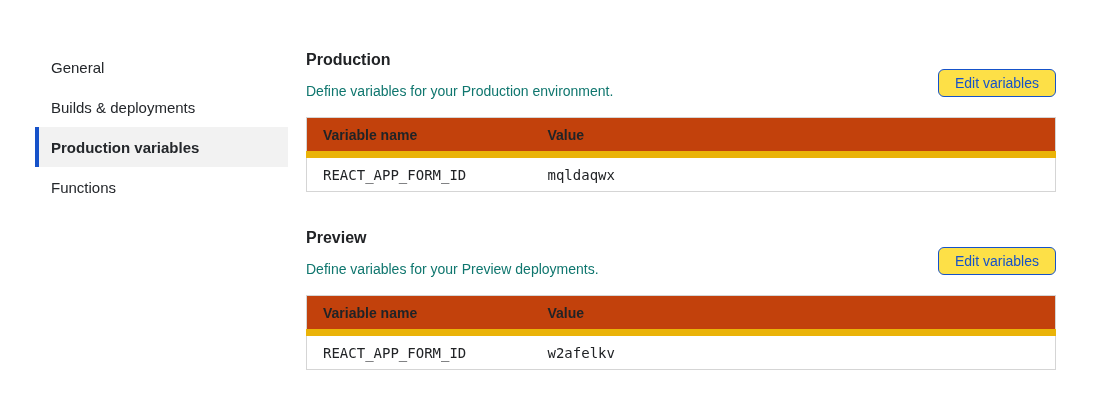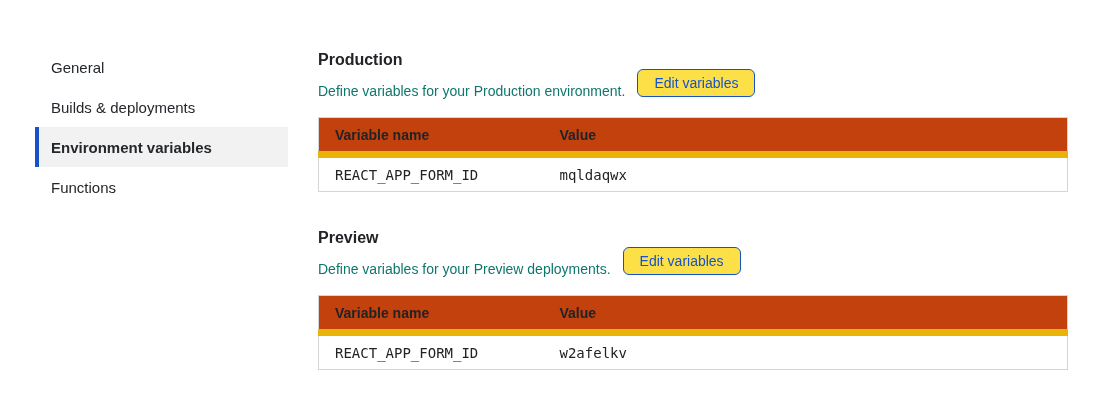--- a/index.html
+++ b/index.html
@@ -1,15 +1,15 @@
 <!DOCTYPE html>
 <html><head>
 <meta charset="utf-8">
 <style>
-  * { box-sizing: border-box; gap: 12px; }
+  * { box-sizing: border-box; }
   html, body {
     margin: 0;
     padding: 0;
     background: #ffffff;
     width: 1100px;
     height: 420px;
     overflow: hidden;
     font-family: "Liberation Sans", sans-serif;
     color: #212326;
   }
@@ -44,20 +44,21 @@
   
   .main {
     margin-left: 18px;
     padding-top: 50px;
     width: 750px;
     flex: 0 0 auto;
   }
   .section + .section { margin-top: 36px; }
   .section-header {
     display: flex;
+    justify-content: space-between;
     align-items: flex-end;
   }
   .section-title {
     font-size: 16px;
     font-weight: 700;
     line-height: 20px;
     margin: 0 0 13px 0;
     color: #212326;
   }
   .section-desc {
@@ -113,21 +114,21 @@
 <div class="layout">
 
   <nav class="sidebar">
     <div class="nav-item">
       <span>General</span>
     </div>
     <div class="nav-item">
       <span>Builds &amp; deployments</span>
     </div>
     <div class="nav-item selected">
-      <span>Environment variables</span>
+      <span>Production variables</span>
     </div>
     <div class="nav-item">
       <span>Functions</span>
     </div>
   </nav>
 
   <main class="main">
 
     <section class="section">
       <div class="section-header">

